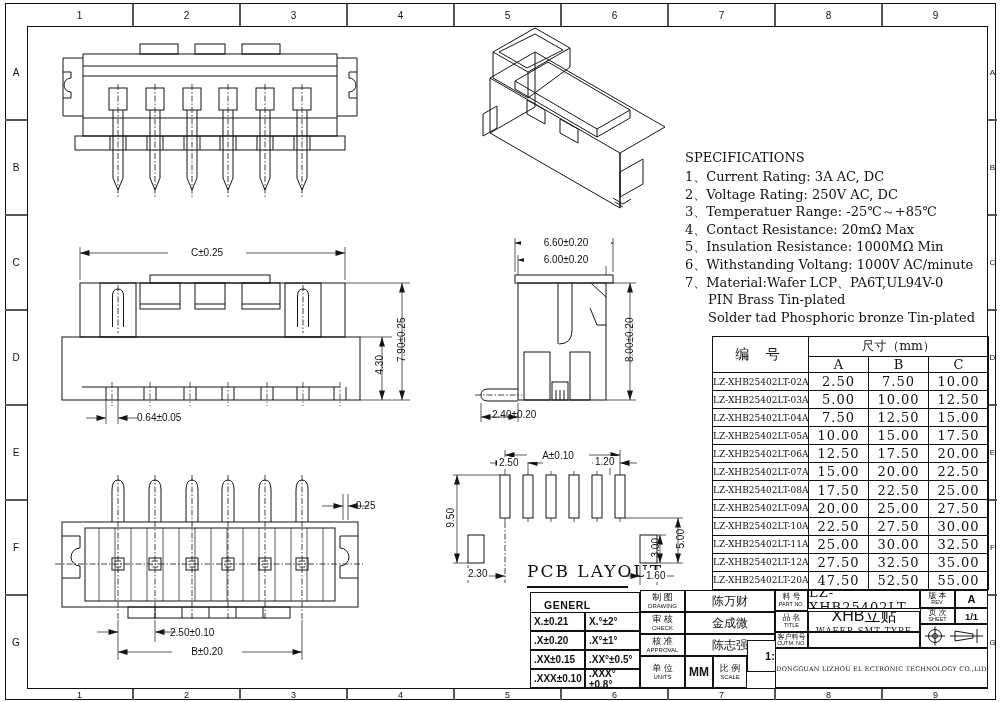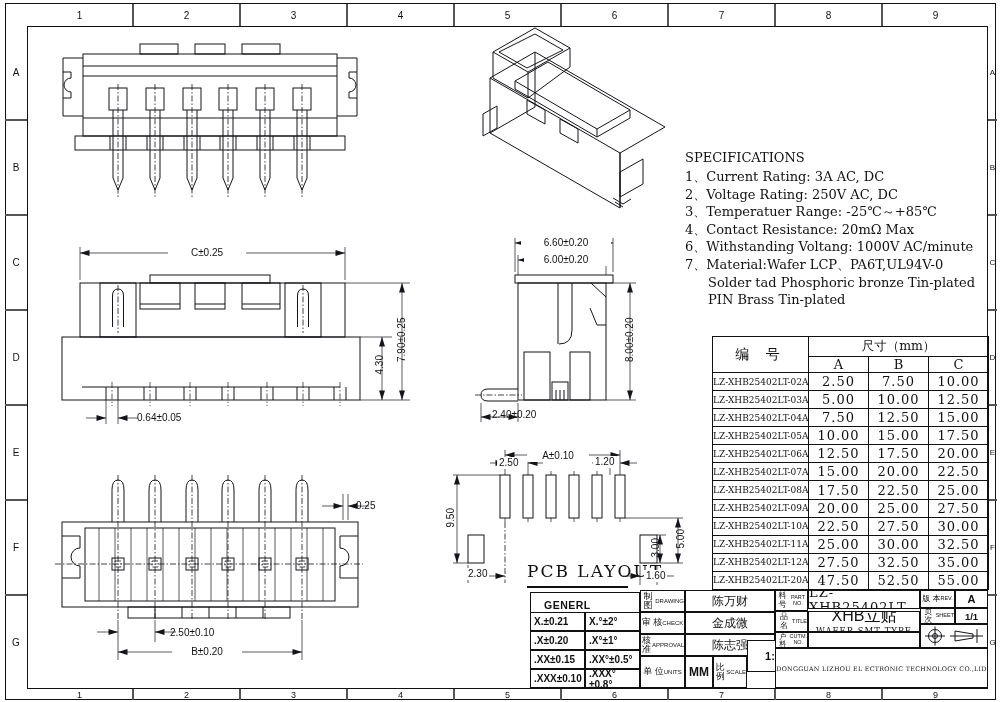--- a/index.html
+++ b/index.html
@@ -45,21 +45,21 @@
   
   .pcb-cap{position:absolute;left:527px;top:561px;font:17px "DejaVu Serif",serif;letter-spacing:2px;color:#111;}
   .pcb-under{position:absolute;left:527px;top:586px;width:101px;height:2px;background:#111;}
   
   .tb{position:absolute;left:530px;top:590px;width:458px;height:98px;}
   .cell{position:absolute;box-sizing:border-box;border:1px solid #111;display:flex;align-items:center;
     justify-content:center;overflow:hidden;color:#111;background:#fff;}
   .cell.left{justify-content:flex-start;padding-left:3px;}
   .tolt{font:bold 10.5px "Liberation Sans",sans-serif;letter-spacing:0.5px;}
   .tolv{font:bold 10px "Liberation Sans",sans-serif;}
-  .lab{line-height:1.05;text-align:center;}
+  .lab{flex-direction:column;line-height:1.05;text-align:center;}
   .lab .cn{font-size:9px;} .lab .en{font-size:6px;}
   .lab2 .cn{font-size:8px;} .lab2 .en{font-size:5.5px;}
   .lab3 .cn{font-size:7px;} .lab3 .en{font-size:5.5px;}
   .nm{font-size:12px;}
   .pv{font:13px "DejaVu Serif",serif;letter-spacing:1px;}
   .bold-s{font:bold 11px "Liberation Sans",sans-serif;}
   .two{flex-direction:column;line-height:1.15;}
   .two .a{font-size:16px;} .two .b{font:8.5px "DejaVu Serif",serif;letter-spacing:1px;}
   .comp{flex-direction:column;line-height:1.2;}
   .comp .a{font-size:15px;letter-spacing:1.5px;}
@@ -380,24 +380,25 @@
 
   <div class="pcb-cap">PCB LAYOUT</div>
   <div class="pcb-under"></div>
 
   <div class="specs">
     <div class="t">SPECIFICATIONS</div>
     <div class="l">1、Current Rating: 3A AC, DC</div>
     <div class="l">2、Voltage Rating: 250V AC, DC</div>
     <div class="l">3、Temperatuer Range: -25℃～+85℃</div>
     <div class="l">4、Contact Resistance: 20mΩ Max</div>
+    <div class="l">5、Insulation Resistance: 1000MΩ Min</div>
     <div class="l">6、Withstanding Voltang: 1000V AC/minute</div>
     <div class="l">7、Material:Wafer LCP、PA6T,UL94V-0</div>
+    <div class="l ind">PIN Brass Tin-plated</div>
     <div class="l ind">Solder tad Phosphoric bronze Tin-plated</div>
-    <div class="l ind">PIN Brass Tin-plated</div>
   </div>
 
   <table class="sz">
     <colgroup>
         <col style="width:96px">
         <col style="width:60px">
         <col style="width:60px">
         <col style="width:60px">
       </colgroup>
     <tbody>

